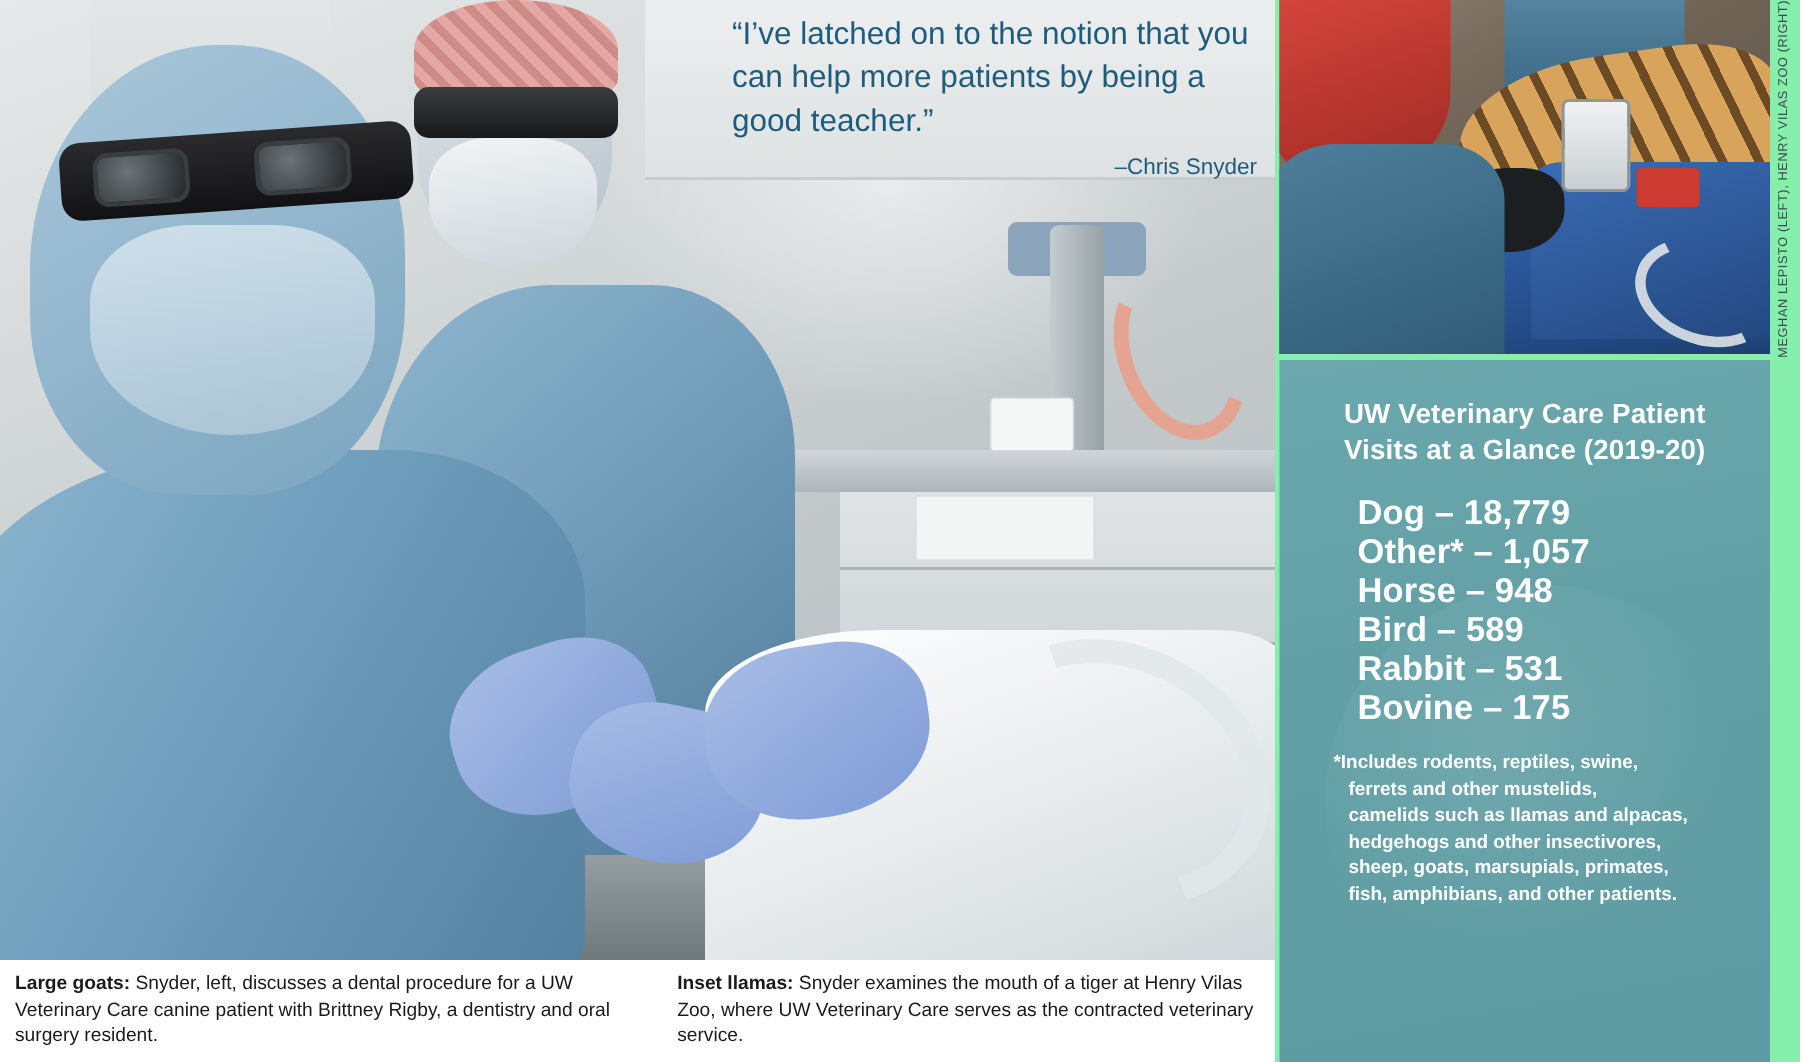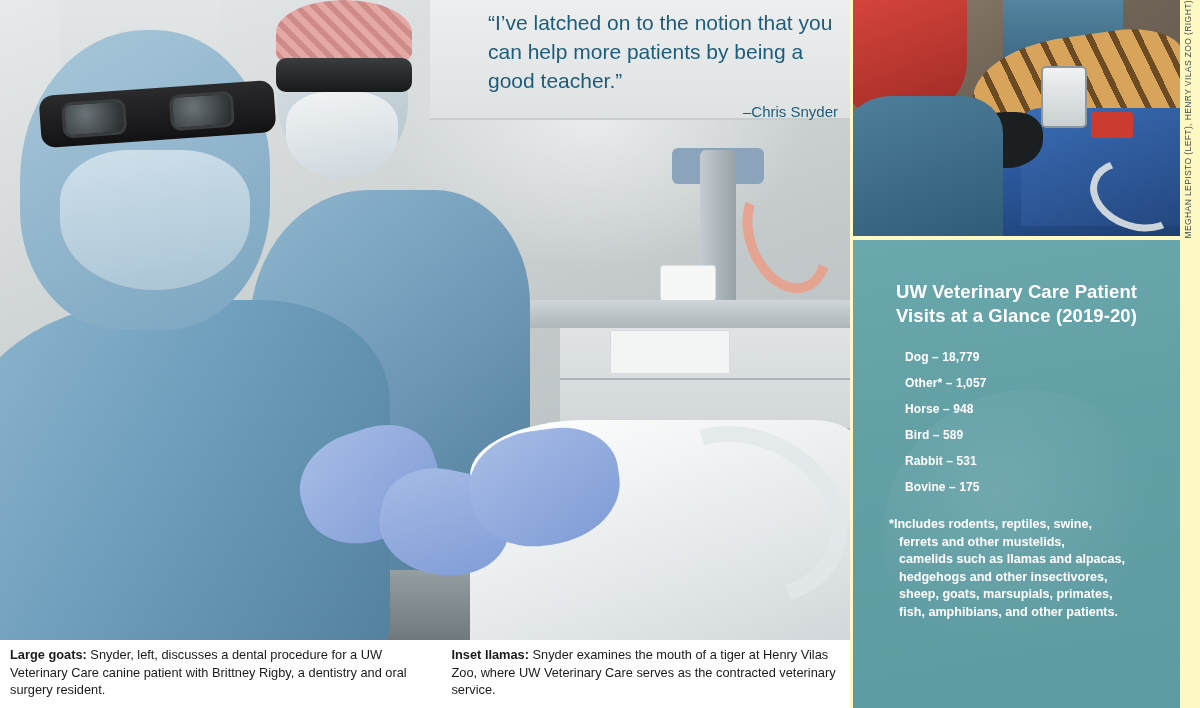--- a/index.html
+++ b/index.html
@@ -7,21 +7,21 @@
     width: 1200px;
     height: 708px;
     overflow: hidden;
     background: #ffffff;
     font-family: "Liberation Sans", sans-serif;
   }
   #page {
     position: relative;
     width: 1200px;
     height: 708px;
-    background: #fef9c3;
+    background: #86efac;
   }
 
   
   .large-photo {
     position: absolute;
     left: 0; top: 0;
     width: 850px; height: 640px;
     overflow: hidden;
     background: #b9c3c9;
   }
@@ -261,21 +261,21 @@
     padding-top: 4px;
   }
 
   
   .stats-panel {
     position: absolute;
     left: 853px; top: 240px;
     width: 327px; height: 468px;
     background: linear-gradient(170deg,#6aa8ad 0%, #62a0a6 40%, #5d9aa1 100%);
     color: #ffffff;
-    padding: 40px 18px 14px 18px;
+    padding: 24px 18px 14px 18px;
     overflow: hidden;
   }
   .stats-panel::after {
     content: "";
     position: absolute;
     left: 30px; top: 150px;
     width: 290px; height: 290px;
     border-radius: 50%;
     background: radial-gradient(circle at 40% 35%, rgba(255,255,255,0.10), rgba(255,255,255,0) 62%);
     pointer-events: none;
@@ -283,21 +283,21 @@
   .stats-title {
     font-size: 18.5px;
     font-weight: bold;
     line-height: 24px;
     text-align: center;
     letter-spacing: 0.1px;
     margin-bottom: 16px;
   }
   .stats-list { list-style: none; padding-left: 34px; }
   .stats-list li {
-    font-size: 12px;
+    font-size: 23px;
     line-height: 26px;
     font-weight: bold;
     letter-spacing: 0.1px;
   }
   .stats-note {
     margin-top: 16px;
     padding-left: 18px;
     font-size: 12.6px;
     line-height: 17.5px;
     font-weight: bold;

